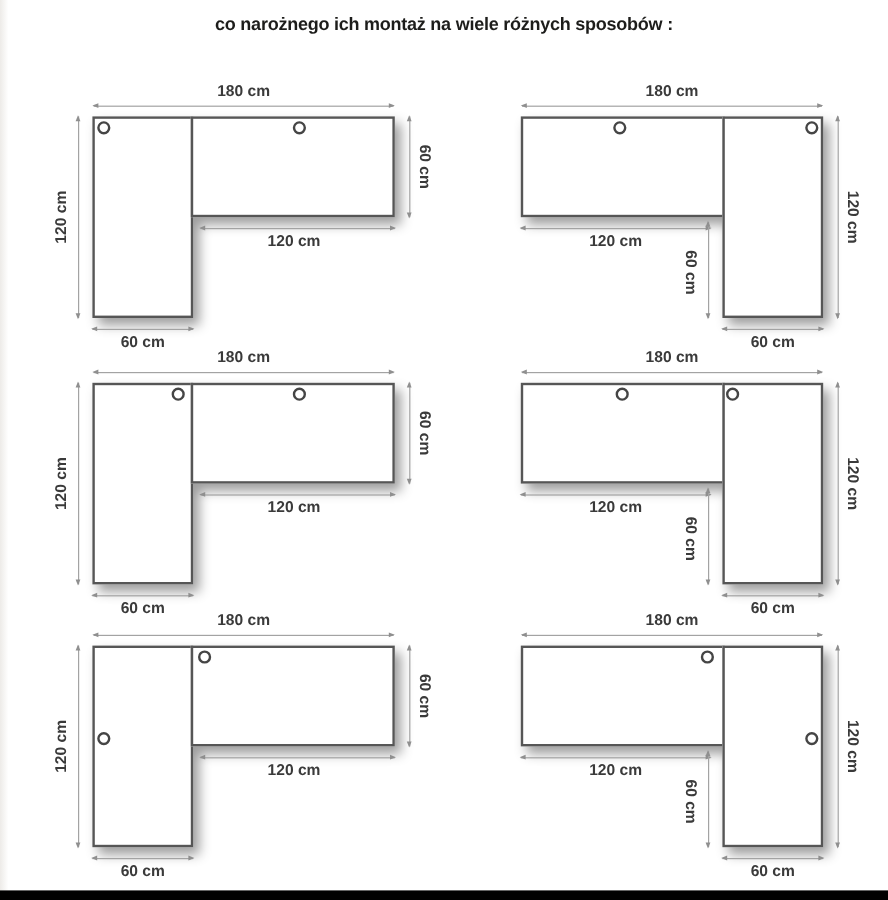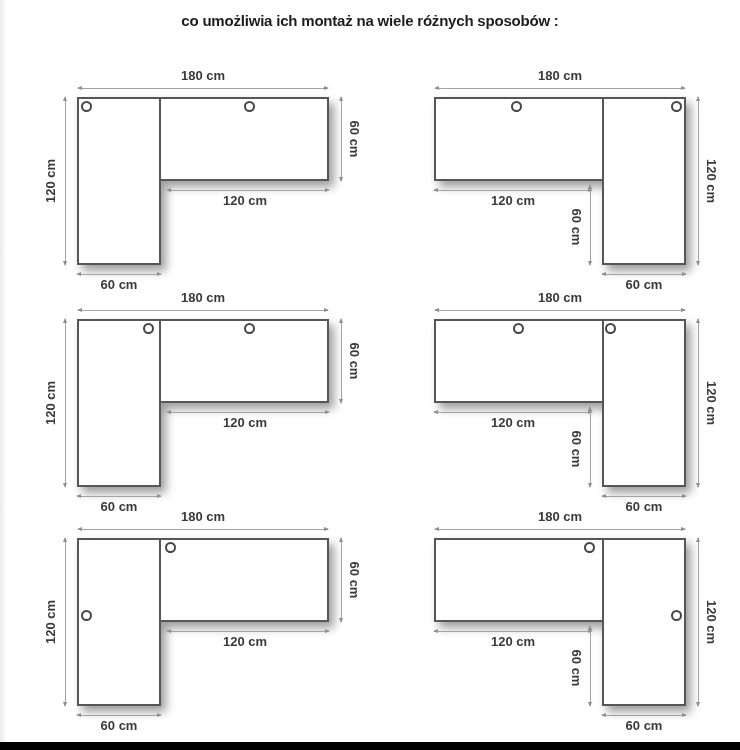--- a/index.html
+++ b/index.html
@@ -52,21 +52,21 @@
     position:absolute;left:0;bottom:0;width:740px;height:8px;
     background:var(--bar-color,#000000);
   }
 </style>
 </head>
 <body>
 
 <div class="left-strip"></div>
 
 <div class="title">
-  <div>co umożliwia ich montaż na wiele różnych sposobów :</div>
+  <div>co narożnego ich montaż na wiele różnych sposobów :</div>
 </div>
 
 <div id="diagram-area">
     <div class="diagram" style="left: 77px; top: 97px; width: 252px; height: 168px;">
       <div class="shape" style="left: 0px; top: 0px; width: 252px; height: 168px;">
         <div class="piece" style="left: 0px; top: 0px; width: 84px; height: 168px;"></div>
         <div class="piece" style="left: 82px; top: 0px; width: 170px; height: 84px;"></div>
         <div class="hole" style="left: 4.3px; top: 4.3px;"></div>
         <div class="hole" style="left: 166.7px; top: 4.3px;"></div>
       </div>

